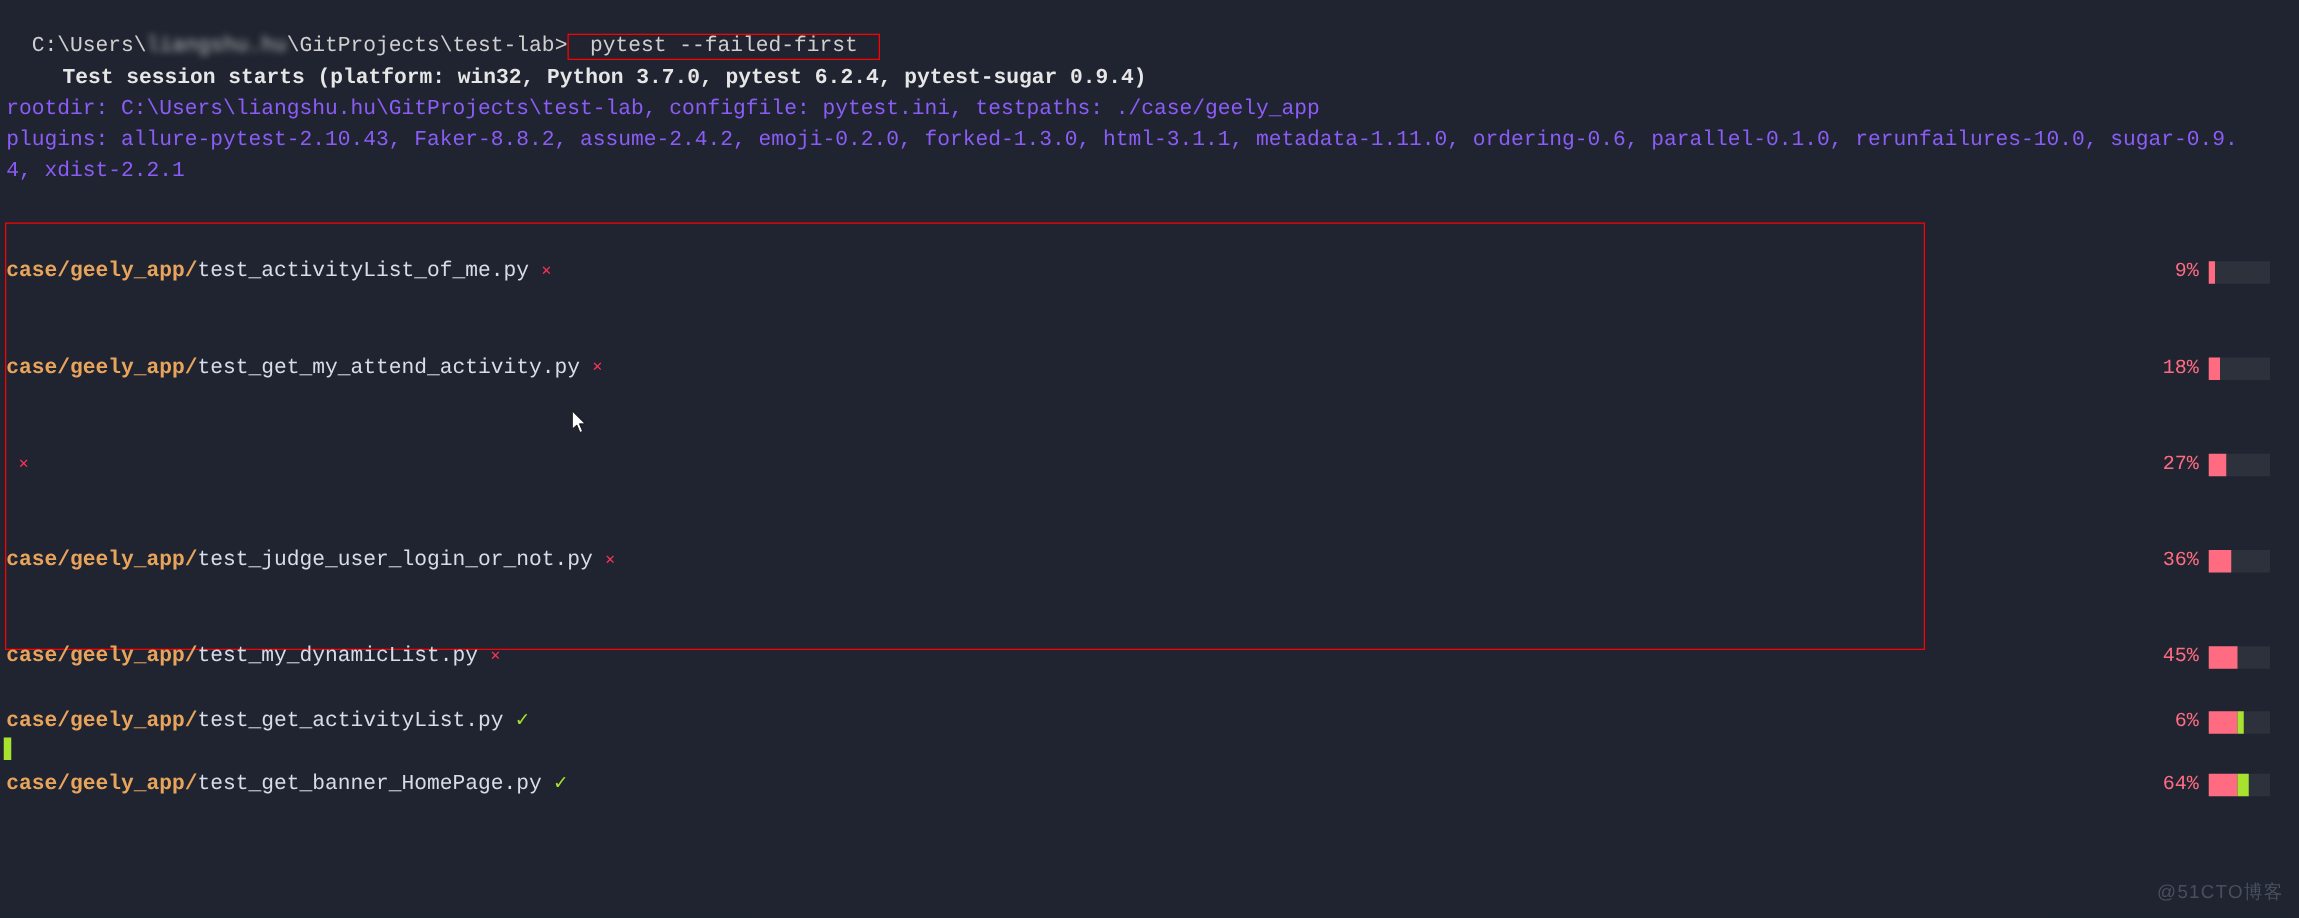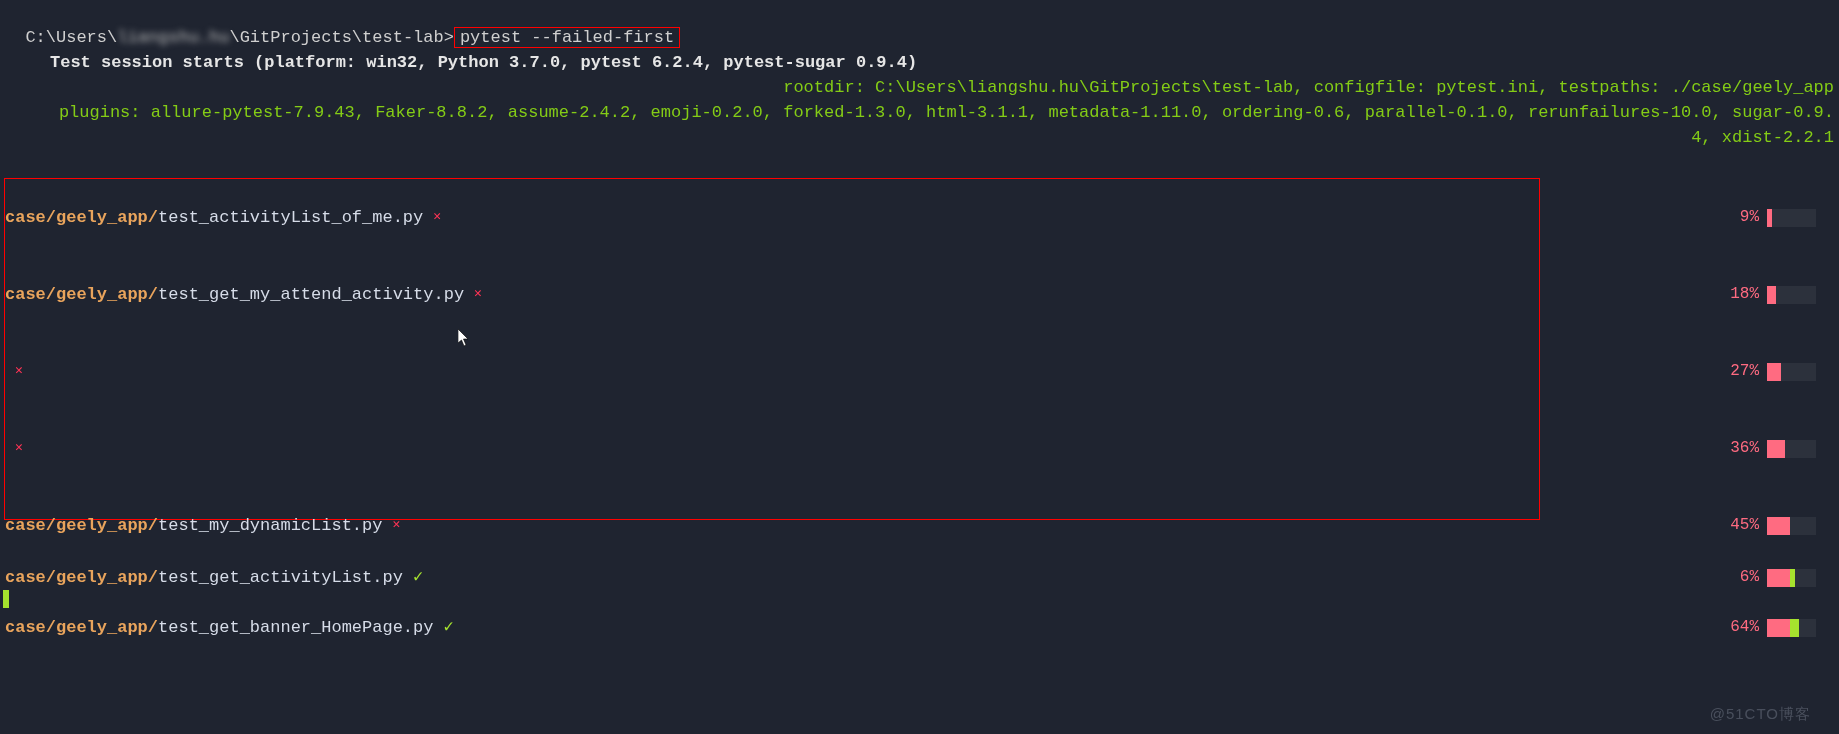--- a/index.html
+++ b/index.html
@@ -12,29 +12,29 @@
     width: 1839px;
     height: 734px;
     overflow: hidden;
     position: relative;
   }
   .line { white-space: pre; padding: 0 5px; }
   .prompt-path { color: #cfcfcf; }
   .prompt-sep { color: #cfcfcf; }
   .cmdbox {
     border: 1px solid #ff0000;
-    padding: 0 5px;
+    padding: 0 17px;
     color: #cfcfcf;
   }
   .blur {
     filter: blur(3px);
     color:#bbb;
   }
   .bold { font-weight: bold; color:#e6e6e6;margin-left:45px; }
-  .muted { color: #84cc16; text-align: right; }
+  .muted { color: #8b5cf6; }
   .red-frame {
     position: absolute;
     border: 1px solid #ff0000;
     pointer-events: none;
   }
   .row {
     display: flex;
     align-items: center;
     padding: 0 5px;
     height: 25px;
@@ -69,39 +69,39 @@
     background: #a6e22e;
   }
   .cursor-ptr {
     position: absolute;
     width: 12px; height: 18px;
     pointer-events: none;
     color: #fff;
   }
   .watermark {
     position: absolute;
-    right: 28px;
+    right: 12px;
     bottom: 8px;
     color: #6b7280;
     font-size: 15px;
     opacity: 0.55;
     font-family: sans-serif;
     letter-spacing: 1px;
   }
 </style>
 </head>
 <body>
 
 <div class="line">
   <span class="prompt-path">C:\Users\</span><span class="prompt-path blur">liangshu.hu</span><span class="prompt-path">\GitProjects\test-lab</span><span class="prompt-sep">&gt;</span><span class="cmdbox"><span>pytest --failed-first</span></span>
 </div>
 
 <div class="line bold">Test session starts (platform: win32, Python 3.7.0, pytest 6.2.4, pytest-sugar 0.9.4)</div>
 <div class="line muted">rootdir: C:\Users\liangshu.hu\GitProjects\test-lab, configfile: pytest.ini, testpaths: ./case/geely_app</div>
-<div class="line muted">plugins: allure-pytest-7.9.43, Faker-8.8.2, assume-2.4.2, emoji-0.2.0, forked-1.3.0, html-3.1.1, metadata-1.11.0, ordering-0.6, parallel-0.1.0, rerunfailures-10.0, sugar-0.9.</div>
+<div class="line muted">plugins: allure-pytest-2.10.43, Faker-8.8.2, assume-2.4.2, emoji-0.2.0, forked-1.3.0, html-3.1.1, metadata-1.11.0, ordering-0.6, parallel-0.1.0, rerunfailures-10.0, sugar-0.9.</div>
 <div class="line muted">4, xdist-2.2.1</div>
 
 <div style="height:55px"></div>
 
 <div class="red-frame" style="left:4px; top:178px; width:1536px; height:342px;"></div>
 
 <div class="row" style="margin-top:0px;">
   <span class="filepath"><span class="prefix">case/geely_app/</span><span class="filename">test_activityList_of_me.py</span></span>
   <span class="mark fail">✕</span>
   <span class="spacer"></span>
@@ -130,20 +130,21 @@
   <span class="spacer"></span>
   <span class="pct">27%</span>
   <span class="bar">
     <span class="bar-fill-fail" style="width:14px"></span>
   </span>
 </div>
 
 <div style="height:52px"></div>
 
 <div class="row">
+  <span class="filepath"><span class="prefix">case/geely_app/</span><span class="filename">test_judge_user_login_or_not.py</span></span>
   <span class="mark fail">✕</span>
   <span class="spacer"></span>
   <span class="pct">36%</span>
   <span class="bar">
     <span class="bar-fill-fail" style="width:18px"></span>
   </span>
 </div>
 
 <div style="height:52px"></div>
 

